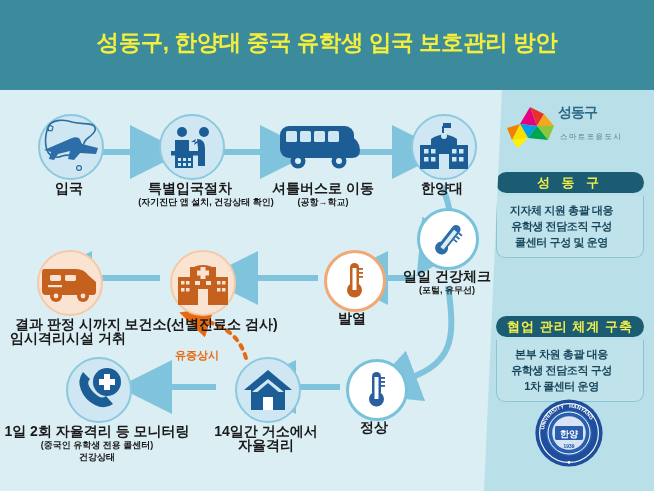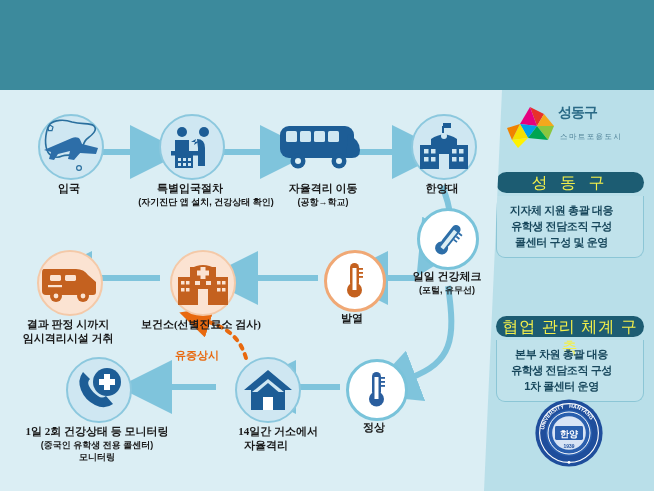--- a/index.html
+++ b/index.html
@@ -51,21 +51,21 @@
   .sd-sub{
     position:absolute;left:58px;top:32px;
     font-size:7.5px;color:#4d7f95;letter-spacing:1.4px;
   }
 
   
   .box{position:absolute;left:12px;width:148px;}
   .box-head{
     height:21px;line-height:21px;text-align:center;
     background:#1c5c72;color:#f3ef4a;border-radius:11px;
-    font-size:16px;font-weight:normal;letter-spacing:4px;
+    font-size:13px;font-weight:bold;letter-spacing:4px;
   }
   .box-body{
     margin-top:3px;
     border:1.3px solid #8cc6d6;border-top:none;
     border-radius:0 0 9px 9px;
     padding:6px 17px 7px 0;
     background:rgba(255,255,255,0.10);
   }
   .box-body .line{
     text-align:center;color:#17475c;font-size:11px;font-weight:bold;
@@ -87,36 +87,39 @@
     display:flex;align-items:center;justify-content:center;
   }
   .circ.blue{background:#cfe7f2;border:2.5px solid #8cc8de;}
   .circ.orange{background:#fbe3d2;border:2.5px solid #f4c9a8;}
   .circ.white{background:#ffffff;border:3px solid #79c3da;}
   .circ.whiteo{background:#ffffff;border:3px solid #f0a875;}
   .node-label{
     position:absolute;text-align:center;white-space:nowrap;
     color:#1a1a1a;font-weight:bold;line-height:12px;
   }
-  .l1{font-size:11px;font-family:Liberation Serif, serif;}
+  .l1{font-size:14px;}
   .l2{font-size:9px;font-weight:bold;}
 
   
   svg.flow{position:absolute;left:0;top:0;width:484px;height:401px;overflow:visible;}
 
   .orange-tag{
     position:absolute;color:#e8690f;font-size:11px;font-weight:bold;
     white-space:nowrap;
   }
 </style>
 </head>
 <body>
 
 <div id="root">
 
+  <div class="header">
+    <div class="header-title">성동구, 한양대 중국 유학생 입국 보호관리 방안</div>
+  </div>
 
   <div class="canvas">
 
     <svg class="flow" viewBox="0 0 484 401">
       <defs>
         <marker id="ah" markerWidth="9" markerHeight="9" refX="1" refY="4.5" orient="auto">
           <path d="M0,0 L9,4.5 L0,9 Z" fill="#7fc4dc"></path>
         </marker>
         <marker id="aho" markerWidth="8" markerHeight="8" refX="1" refY="4" orient="auto">
           <path d="M0,0 L8,4 L0,8 Z" fill="#e8690f"></path>
@@ -186,21 +189,21 @@
         <path d="M70,12 q12,6 12,16 q0,8 -8,8 l-6,0 Z" fill="#1d5d96"></path>
         <rect x="8" y="9" width="11" height="11" rx="1.6" fill="#cfe7f2"></rect>
         <rect x="22" y="9" width="11" height="11" rx="1.6" fill="#cfe7f2"></rect>
         <rect x="36" y="9" width="11" height="11" rx="1.6" fill="#cfe7f2"></rect>
         <rect x="50" y="9" width="11" height="11" rx="1.6" fill="#cfe7f2"></rect>
         <circle cx="20" cy="39" r="7.5" fill="#1d5d96"></circle>
         <circle cx="20" cy="39" r="3" fill="#dbeef4"></circle>
         <circle cx="61" cy="39" r="7.5" fill="#1d5d96"></circle>
         <circle cx="61" cy="39" r="3" fill="#dbeef4"></circle>
       </svg>
-      <div class="node-label l1" style="left:0;top:68px;width:130px;">자율격리 이동</div>
+      <div class="node-label l1" style="left:0;top:68px;width:130px;">셔틀버스로 이동</div>
       <div class="node-label l2" style="left:0;top:82px;width:130px;">(공항→학교)</div>
     </div>
 
     <div class="node" style="left:386px;top:24px;width:112px;">
       <div class="circ blue" style="left:25px;top:0;width:62px;height:62px;">
         <svg width="54" height="48" viewBox="0 0 54 48">
           <rect x="26" y="0" width="8" height="5" fill="#1d5d96"></rect>
           <rect x="25" y="3" width="2" height="7" fill="#1d5d96"></rect>
           <path d="M14,16 q13,-9 26,0 v6 H14 Z" fill="#1d5d96"></path>
           <circle cx="27" cy="13" r="3" fill="#cfe7f2"></circle>
@@ -308,38 +311,38 @@
 
     <div class="node" style="left:208px;top:267px;width:116px;">
       <div class="circ blue" style="left:27px;top:0;width:62px;height:62px;">
         <svg width="50" height="44" viewBox="0 0 50 44">
           <path d="M25,2 L49,22 L42,22 L42,42 L8,42 L8,22 L1,22 Z" fill="#1d5d96"></path>
           <path d="M25,11 L41,24 L9,24 Z" fill="#cfe7f2"></path>
           <path d="M25,15 L38,26 L12,26 Z" fill="#1d5d96"></path>
           <rect x="20" y="29" width="10" height="13" fill="#ffffff"></rect>
         </svg>
       </div>
-      <div class="node-label l1" style="left:12px;top:68px;width:116px;">14일간 거소에서</div>
+      <div class="node-label l1" style="left:0;top:68px;width:116px;">14일간 거소에서</div>
       <div class="node-label l1" style="left:0;top:82px;width:116px;">자율격리</div>
     </div>
 
     <div class="orange-tag" style="left:175px;top:258px;">유증상시</div>
 
     <div class="node" style="left:16px;top:267px;width:162px;">
       <div class="circ blue" style="left:50px;top:0;width:62px;height:62px;">
         <svg width="52" height="48" viewBox="0 0 52 48">
           <path d="M10,6 q-6,8 -2,18 q4,10 14,15 q10,5 18,-1 l-7,-8 q-4,3 -8,0 q-6,-4 -9,-10 q-2,-4 1,-7 Z" fill="#1d5d96"></path>
           <circle cx="34" cy="16" r="14" fill="#1d5d96"></circle>
           <rect x="31" y="8" width="6" height="16" fill="#ffffff"></rect>
           <rect x="26" y="13" width="16" height="6" fill="#ffffff"></rect>
         </svg>
       </div>
-      <div class="node-label l1" style="left:-16px;top:68px;width:194px;">1일  2회  건강상태 등 모니터링</div>
+      <div class="node-label l1" style="left:-16px;top:68px;width:194px;">1일  2회  자율격리 등 모니터링</div>
       <div class="node-label l2" style="left:-16px;top:82px;width:194px;">(중국인 유학생 전용 콜센터)</div>
-      <div class="node-label l2" style="left:-16px;top:94px;width:194px;">모니터링</div>
+      <div class="node-label l2" style="left:-16px;top:94px;width:194px;">건강상태</div>
     </div>
 
     <div class="right-panel">
       <div class="panel-inner">
 
         <div class="sd-logo">
           <svg class="sd-mark" viewBox="0 0 52 46">
             <path d="M26,3 L40,10 L33,22 Z" fill="#e8312a"></path>
             <path d="M40,10 L50,22 L33,22 Z" fill="#f3a81c"></path>
             <path d="M26,3 L33,22 L16,20 Z" fill="#e5007f"></path>

